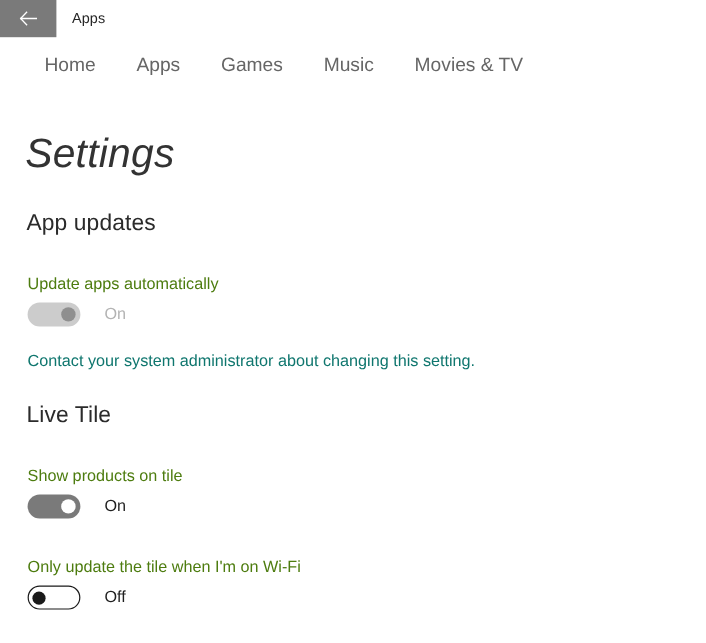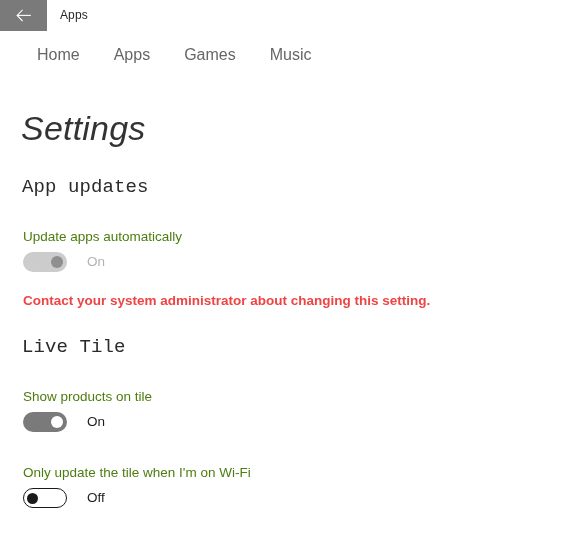--- a/index.html
+++ b/index.html
@@ -96,21 +96,20 @@
   }
 
   .section-heading {
     position: absolute;
     left: 22px;
     font-size: 19px;
     font-weight: 400;
     color: #2b2b2b;
     letter-spacing: 0.1px;
     line-height: 24px;
-    font-family: Liberation Mono, monospace;
   }
   .heading-app-updates { top: 175px; }
   .heading-live-tile   { top: 335px; }
 
   .setting-label {
     position: absolute;
     left: 23px;
     font-size: 13.5px;
     color: #4d7c0f;
     line-height: 18px;
@@ -120,24 +119,23 @@
 
   .label-update-apps   { top: 228px; }
   .label-show-products { top: 388px; }
   .label-only-wifi     { top: 464px; }
 
   .helper-text {
     position: absolute;
     left: 23px;
     top: 292px;
     font-size: 13.5px;
-    color: #ef4444;
+    color: #0f766e;
     line-height: 18px;
     white-space: nowrap;
-    font-weight: bold;
   }
 
   
   .toggle-row {
     position: absolute;
     left: 23px;
     display: flex;
     align-items: center;
     height: 22px;
   }
@@ -222,20 +220,21 @@
     </span>
   </div>
   <div class="app-title">Apps</div>
 </div>
 
 <div class="navbar">
   <div class="nav-item">Home</div>
   <div class="nav-item">Apps</div>
   <div class="nav-item">Games</div>
   <div class="nav-item">Music</div>
+  <div class="nav-item">Movies &amp; TV</div>
 </div>
 
 <div class="content">
 
   <div class="page-title">Settings</div>
 
   <div class="section-heading heading-app-updates">App updates</div>
 
   <div class="setting-label disabled label-update-apps">Update apps automatically</div>
 

